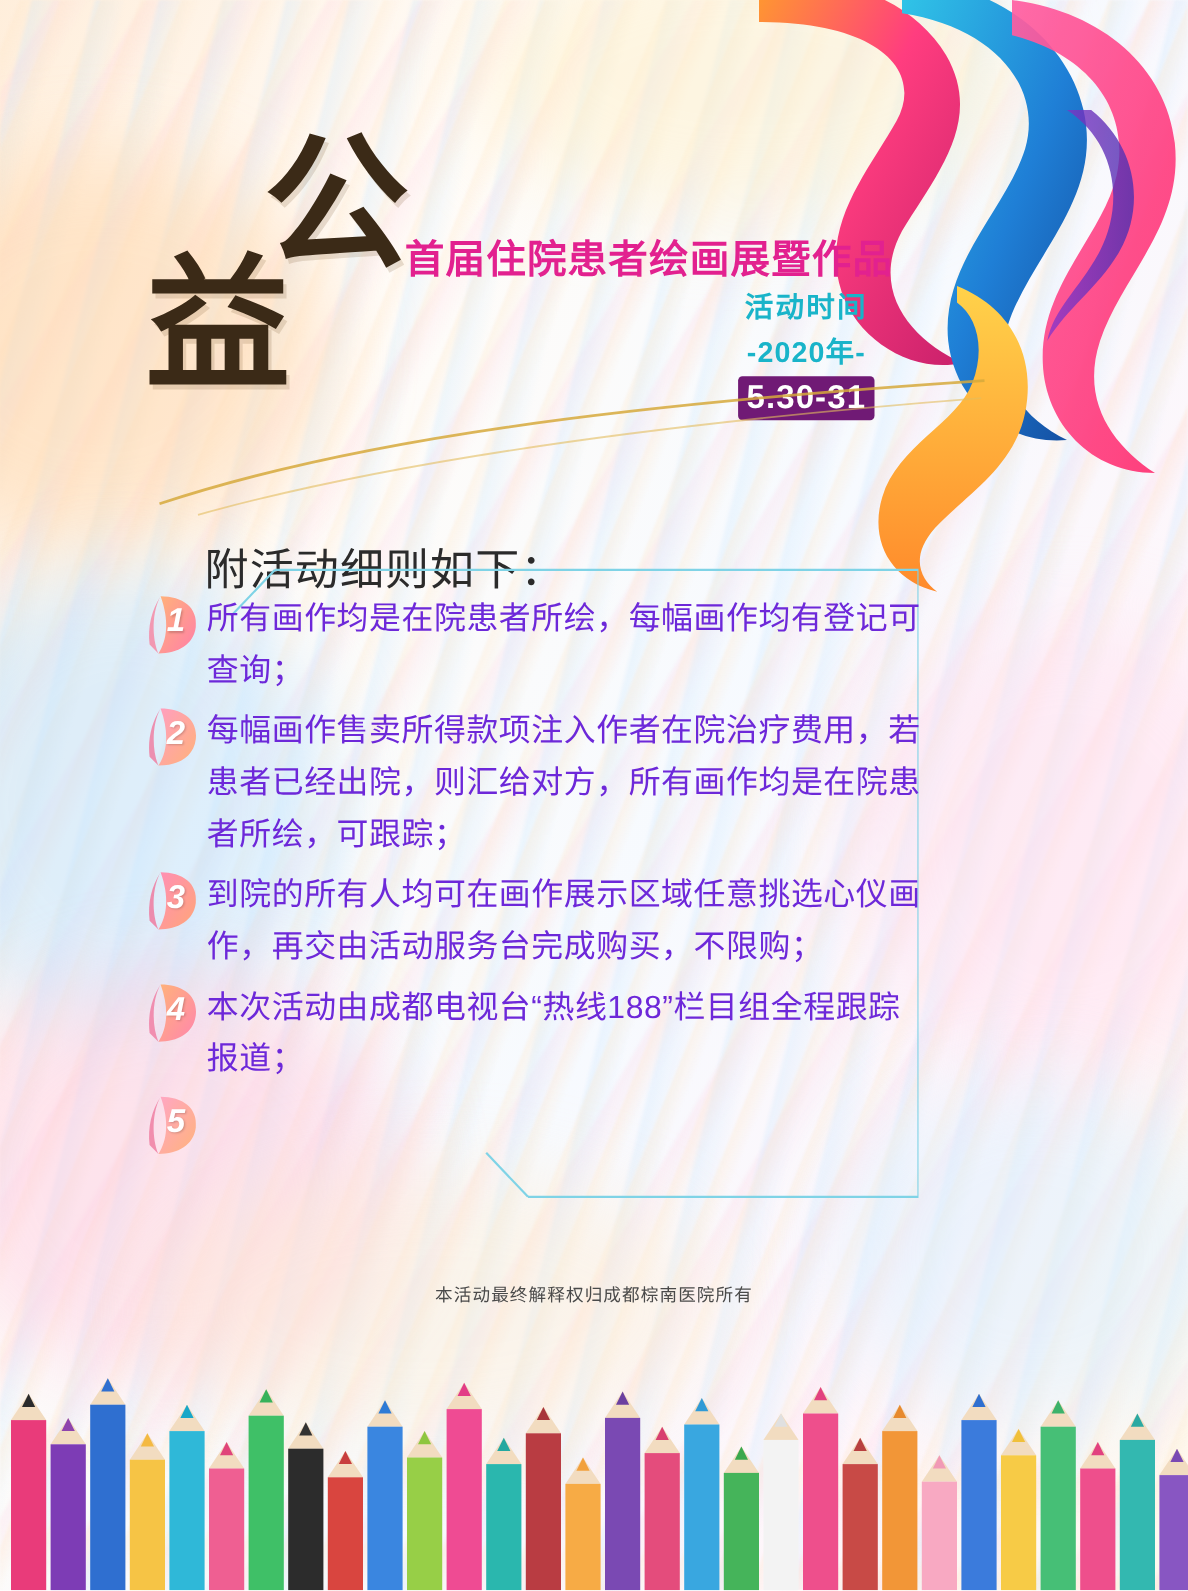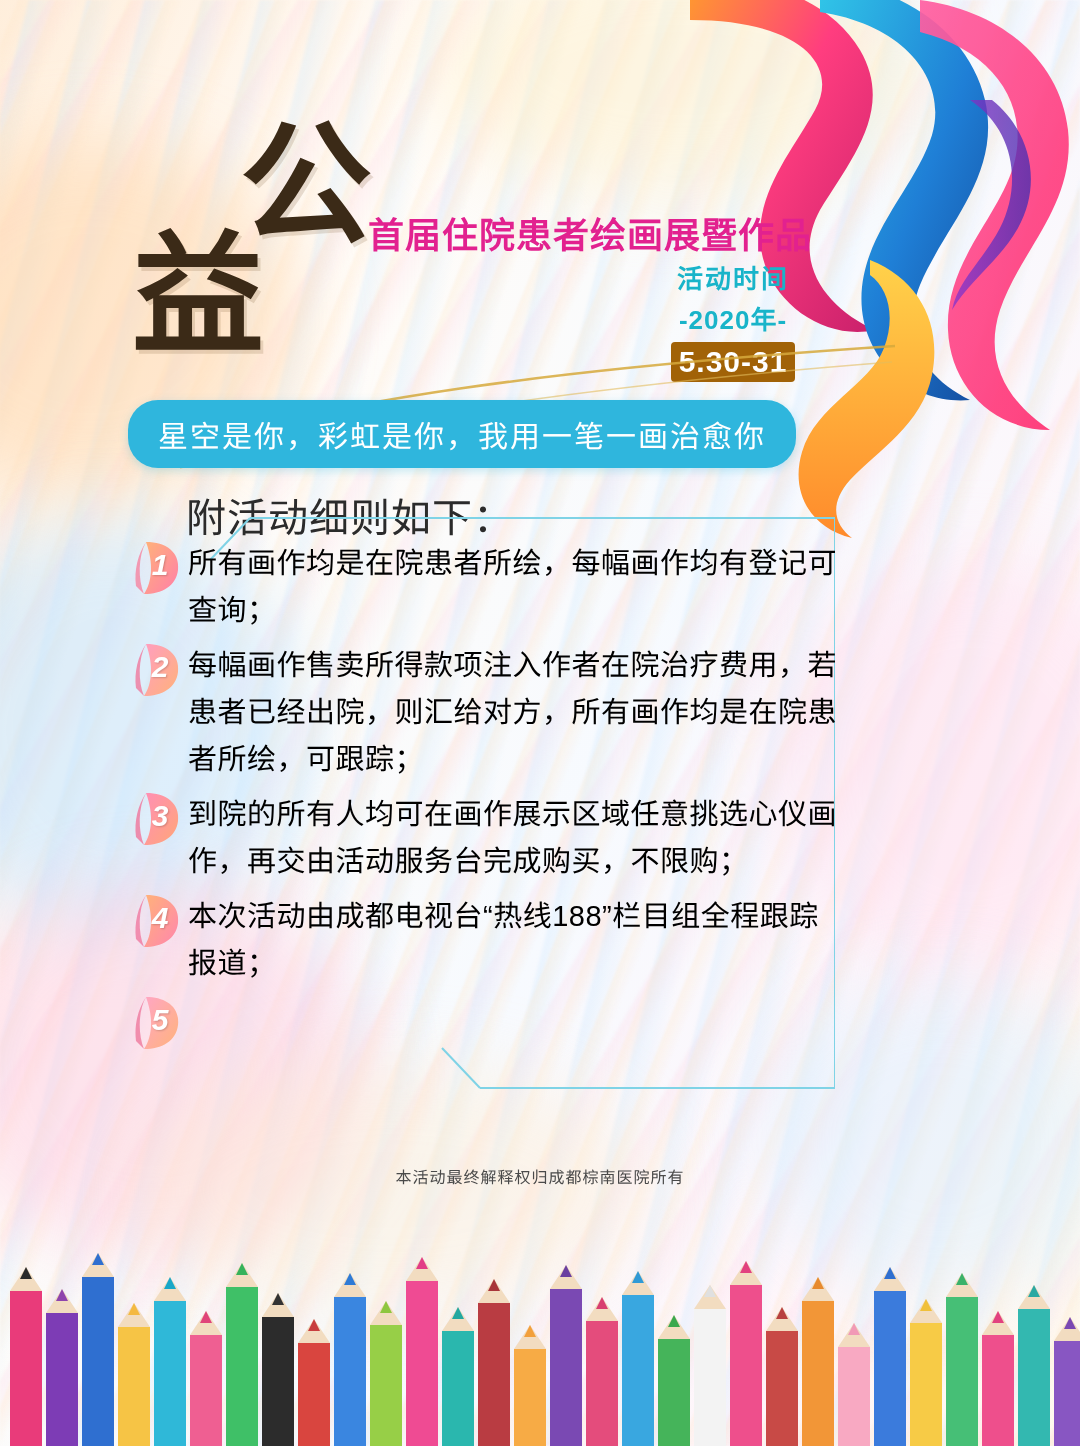--- a/index.html
+++ b/index.html
@@ -122,21 +122,21 @@
     text-align: center;
     color: #19b4c9;
     font-weight: 700;
   }
   .date-box .dl1 { font-size: 26px; letter-spacing: 2px; text-align: center; }
   .date-box .dl2 { font-size: 26px; letter-spacing: 1px; margin-top: 4px; }
   .date-box .dl3 {
     margin-top: 6px;
     font-size: 30px;
     color: #ffffff;
-    background: #a16207;
+    background: #701a75;
     border-radius: 4px;
     padding: 3px 8px;
     display: inline-block;
     letter-spacing: 1px;
   }
   .gold-swoosh {
     position: absolute;
     left: 140px; top: 230px;
     width: 760px; height: 130px;
     pointer-events: none;
@@ -199,21 +199,21 @@
     text-align: center;
     font-size: 30px;
     font-weight: 700;
     font-style: italic;
     color: #ffffff;
     text-shadow: 1px 1px 2px rgba(0,0,0,0.18);
   }
   .rule-text {
     font-size: 29px;
     line-height: 1.62;
-    color: #000000;
+    color: #6d28d9;
     letter-spacing: 0.5px;
     padding-top: 2px;
   }
 
   
   .footnote {
     position: absolute;
     left: 0; top: 1164px;
     width: 100%;
     text-align: center;
@@ -292,21 +292,20 @@
     </div>
 
     <div class="gold-swoosh">
       <svg width="760" height="130" viewBox="0 0 760 130" xmlns="http://www.w3.org/2000/svg">
         <path d="M5 118 C 180 60, 420 28, 755 6" stroke="#d6a93c" stroke-width="2.5" fill="none" opacity="0.85"></path>
         <path d="M40 128 C 220 78, 470 44, 752 22" stroke="#e3bc5e" stroke-width="1.6" fill="none" opacity="0.6"></path>
       </svg>
     </div>
   </div>
 
-  <div class="slogan">星空是你，彩虹是你，我用一笔一画治愈你</div>
 
   <div class="rules-head">附活动细则如下：</div>
 
   <div class="rules-frame">
     <svg width="655" height="590" viewBox="0 0 655 590" xmlns="http://www.w3.org/2000/svg">
       <path d="M70 10 L 655 10 L 655 580 L 300 580" stroke="#7fd3e6" stroke-width="2" fill="none"></path>
       <path d="M70 10 L 30 52" stroke="#7fd3e6" stroke-width="2" fill="none"></path>
       <path d="M300 580 L 262 540" stroke="#7fd3e6" stroke-width="2" fill="none"></path>
     </svg>
   </div>

